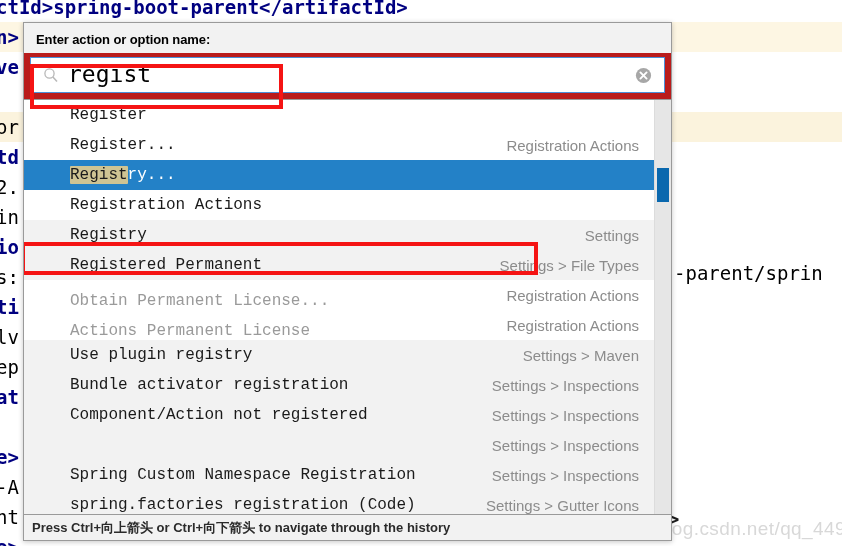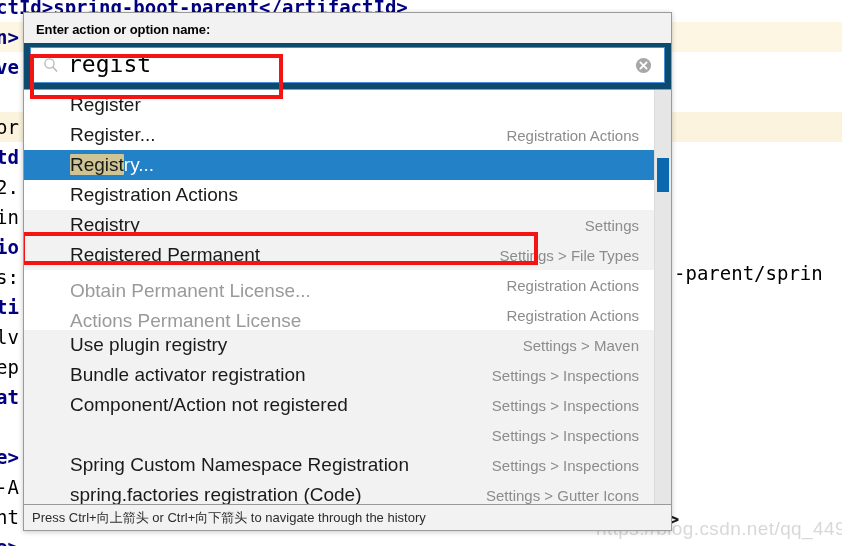--- a/index.html
+++ b/index.html
@@ -38,23 +38,23 @@
     font-size:19px;
     color:#d8d8d8;
     letter-spacing:.4px;
     white-space:nowrap;
     user-select:none;
   }
 
   
   #dialog{
     position:absolute;
-    left:23px;top:12px;
+    left:23px;top:22px;
     width:649px;
-    background:#0c4a6e;
+    background:#b91c1c;
     border:1px solid #9a9a9a;
     box-shadow:0 1px 5px rgba(0,0,0,.22);
     box-sizing:border-box;
   }
   #dlg-head{
     padding:7px 0 5px 12px;
     background:#f2f2f2;
   }
   #dlg-title{
     font-size:13px;
@@ -130,24 +130,24 @@
     display:flex;
     align-items:center;
     padding:0 18px 0 46px;
     box-sizing:border-box;
     background:#ffffff;
     cursor:default;
   }
   .row.alt{background:#f2f2f2;}
   .row.sel{background:#2381c7;}
   .row .name{
-    font-size:19px;
+    font-size:16px;
     color:#1a1a1a;
     white-space:nowrap;
-    font-family:Liberation Sans, sans-serif;
+    font-family:Liberation Mono, monospace;
   }
   .row.dim .name{color:#9a9a9a;margin-top:12px;}
   .row.sel .name{color:#ffffff;}
   .row .cat{
     margin-left:auto;
     font-size:15px;
     color:#8c8c8c;
     white-space:nowrap;
     padding-right:14px;
     font-family:"Liberation Sans",sans-serif;
@@ -176,20 +176,21 @@
   }
 
   
   #status{
     height:26px;
     background:#f2f2f2;
     border-top:1px solid #9a9a9a;
     display:flex;align-items:center;
     padding-left:8px;
     box-sizing:border-box;
+    font-weight:bold;
   }
   #status-text{
     font-size:13px;
     color:#2b2b2b;
     white-space:nowrap;
     font-family:"Liberation Sans",sans-serif;
   }
   
   #chevron{
     position:absolute;

